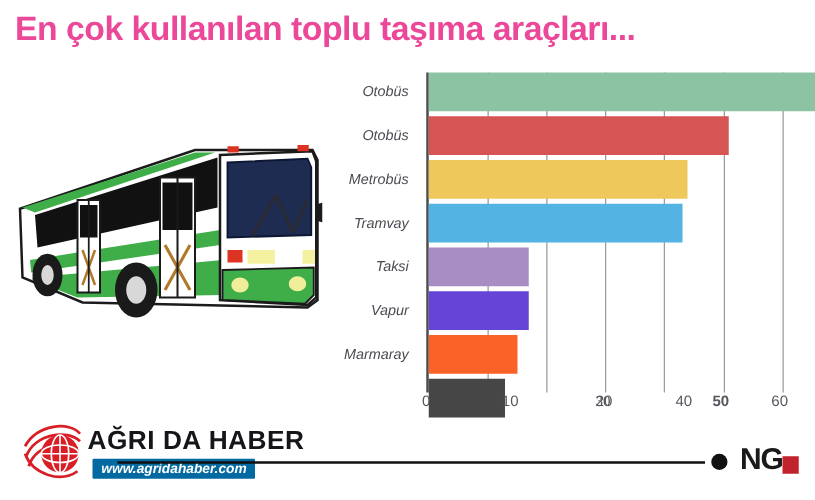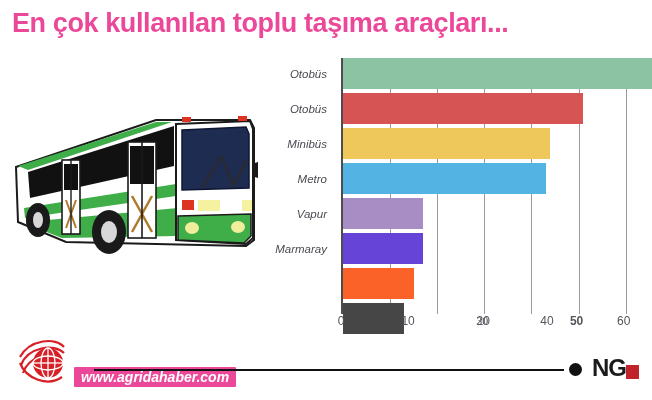--- a/index.html
+++ b/index.html
@@ -144,23 +144,23 @@
     font-size: 21px;
     font-weight: bold;
     color: #15151a;
     letter-spacing: 0.4px;
     white-space: nowrap;
   }
   .logo-url-bar {
     position: absolute;
     left: 64px;
     top: 36px;
-    background: #ec4899;
+    background: #0369a1;
     color: #ffffff;
-    font-size: 14px;
+    font-size: 11px;
     font-weight: bold;
     font-style: italic;
     padding: 1.5px 7px 2px 7px;
     white-space: nowrap;
     border-radius: 1px;
   }
 
   
   .logo-ng {
     position: absolute;
@@ -259,22 +259,23 @@
 
     <path d="M246 60 L252 58 L252 74 L246 72 Z" fill="#1b1b1b"></path>
   </svg>
 </div>
 
 <div class="chart">
   <div class="chart-plot">
     <div class="cat-labels">
         <div class="cat-label">Otobüs</div>
         <div class="cat-label">Otobüs</div>
-        <div class="cat-label">Minibüs</div>
-        <div class="cat-label">Metro</div>
+        <div class="cat-label">Metrobüs</div>
+        <div class="cat-label">Tramvay</div>
+        <div class="cat-label">Taksi</div>
         <div class="cat-label">Vapur</div>
         <div class="cat-label">Marmaray</div>
       </div>
     <div class="plot-area">
       <div class="gridlines">
           <div class="gridline" style="left: 47.1212px; background: rgb(154, 154, 154);"></div>
           <div class="gridline" style="left: 94.2424px; background: rgb(154, 154, 154);"></div>
           <div class="gridline" style="left: 141.364px; background: rgb(154, 154, 154);"></div>
           <div class="gridline" style="left: 188.485px; background: rgb(154, 154, 154);"></div>
           <div class="gridline" style="left: 235.606px; background: rgb(154, 154, 154);"></div>
@@ -330,20 +331,21 @@
       </g>
       <circle cx="30" cy="26" r="15" fill="#d81f26"></circle>
       <g stroke="#ffffff" stroke-width="1.3" fill="none">
         <ellipse cx="30" cy="26" rx="15" ry="7"></ellipse>
         <ellipse cx="30" cy="26" rx="7" ry="15"></ellipse>
         <line x1="15" y1="26" x2="45" y2="26"></line>
         <line x1="30" y1="11" x2="30" y2="41"></line>
       </g>
     </svg>
   </div>
+  <div class="logo-text">AĞRI DA HABER</div>
   <div class="logo-url-bar">www.agridahaber.com</div>
 </div>
 
 <div class="logo-ng">
   <div class="ng-line"></div>
   <div class="ng-dot"></div>
   <div class="ng-text">NG</div>
   <div class="ng-accent"></div>
 </div>
 

